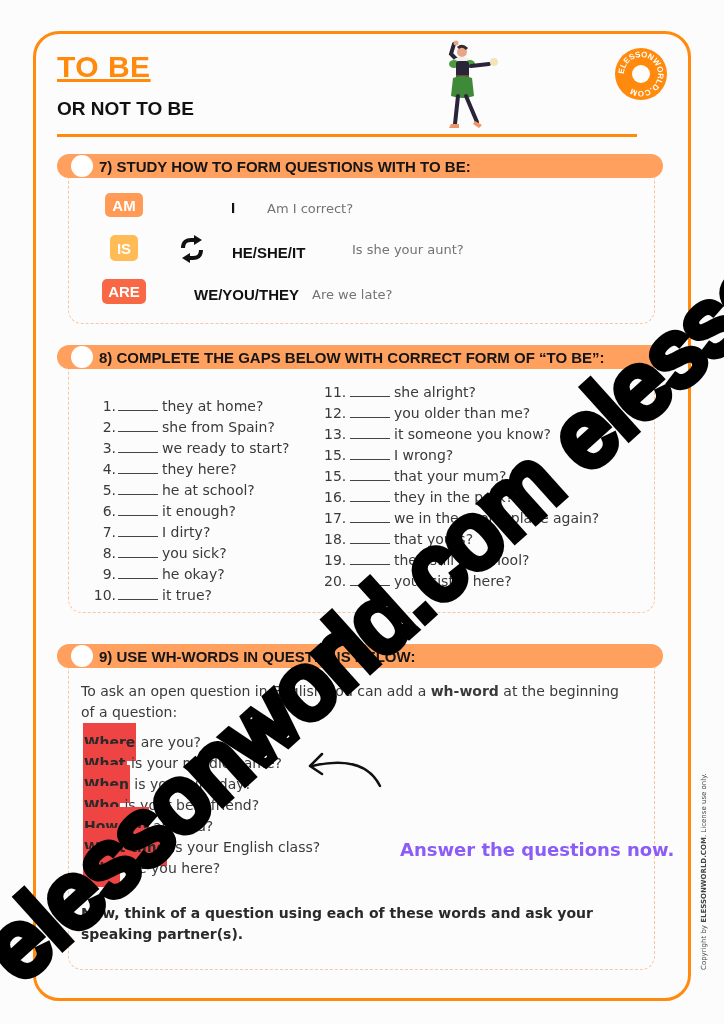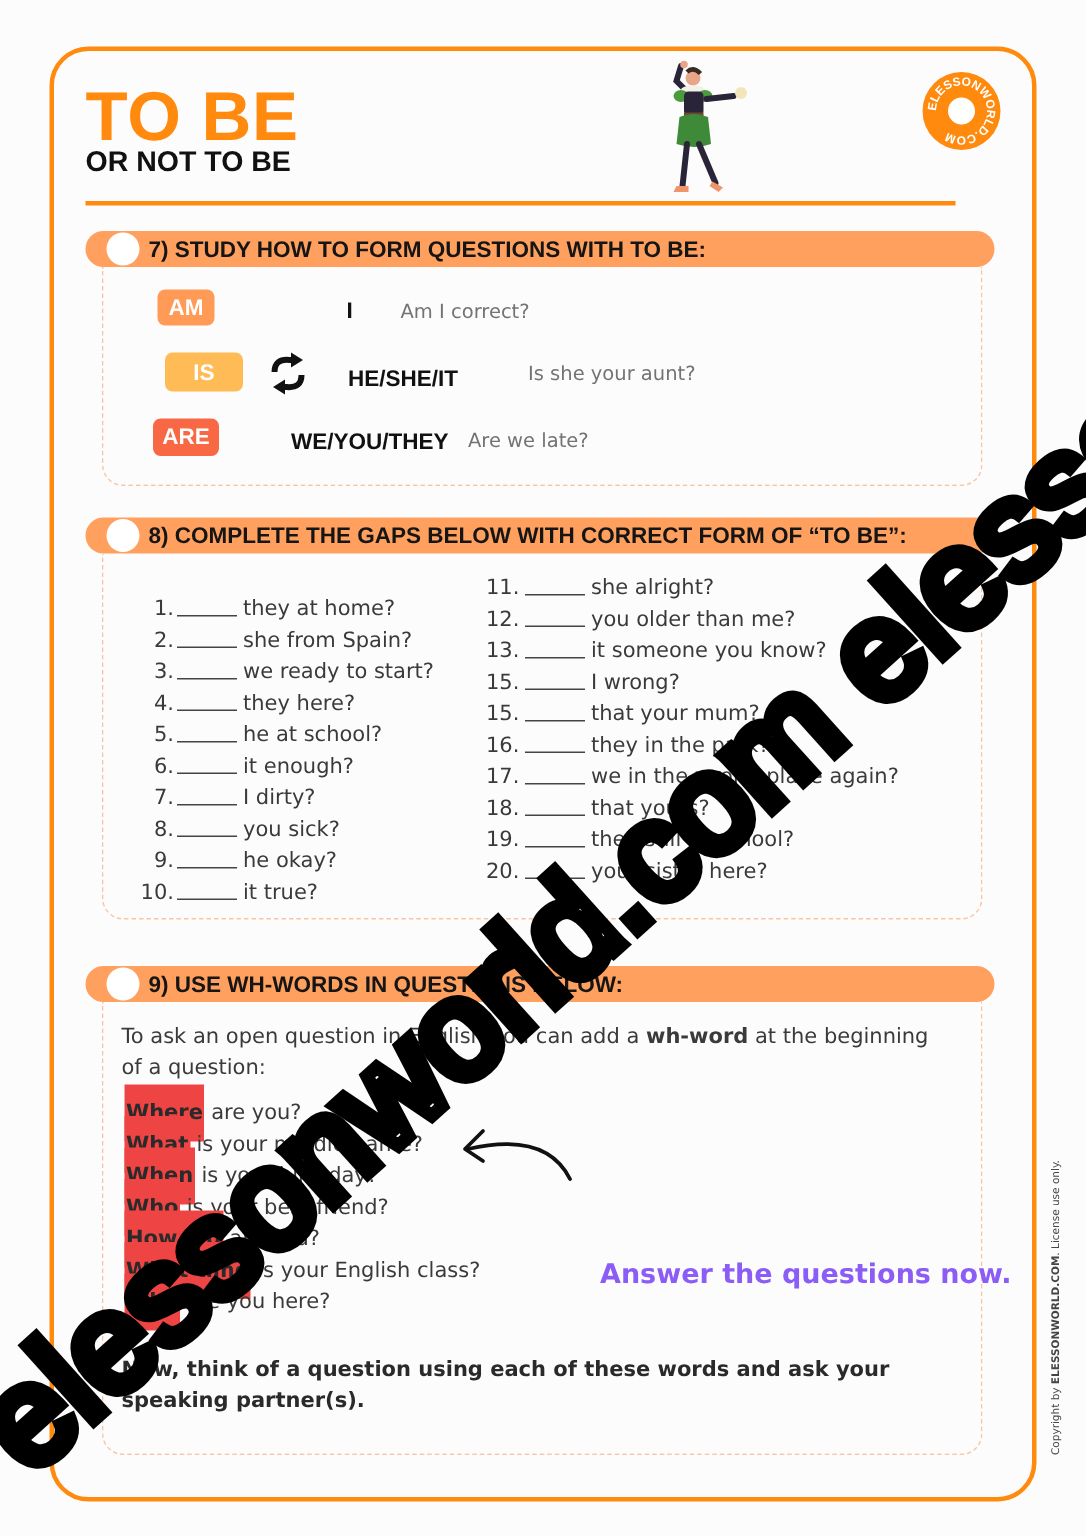--- a/index.html
+++ b/index.html
@@ -4,22 +4,22 @@
 <style>
   * { box-sizing: border-box; margin: 0; padding: 0; }
   html, body { width: 724px; height: 1024px; background: #fdfcfd; overflow: hidden; }
   body { position: relative; font-family: "DejaVu Sans", "Liberation Sans", sans-serif; color: #3a3a3a; }
 
   .frame {
     position: absolute; left: 33px; top: 31px; width: 658px; height: 970px;
     border: 3px solid #ff8a0d; border-radius: 26px; background: #fdfcfd;
   }
   .title-main {
-    position: absolute; left: 57px; top: 50px; font-size: 46px; font-weight: bold;
-    color: #ff8a0d; letter-spacing: 0.5px; font-family: "Liberation Sans", sans-serif;
+    position: absolute; left: 57px; top: 50px; font-size: 30px; font-weight: bold;
+    color: #ff8a0d; letter-spacing: 0.5px; font-family: "Liberation Sans", sans-serif; text-decoration: underline;
   }
   .title-sub {
     position: absolute; left: 57px; top: 98px; font-size: 19px; font-weight: bold; color: #111;
     font-family: "Liberation Sans", sans-serif;
   }
   .title-rule { position: absolute; left: 57px; top: 134px; width: 580px; height: 3px; background: #ff8a0d; }
 
   
   .actor { position: absolute; left: 437px; top: 40px; width: 70px; height: 96px; }
 
@@ -108,21 +108,21 @@
   </text>
 </svg>
 
 <div class="sec-head" style="top:154px;">
   <span class="dot"></span>
   <span class="txt">7) STUDY HOW TO FORM QUESTIONS WITH TO BE:</span>
 </div>
 <div class="sec-box" style="top:178px;height:146px;"></div>
 
 <div class="pill" style="left:105px;top:193px;width:38px;height:24px;background:#ff9a57;">AM</div>
-<div class="pill" style="left:110px;top:235px;width:52px;height:26px;background:#ffbb55;">IS</div>
+<div class="pill" style="left:110px;top:235px;width:28px;height:26px;background:#ffbb55;">IS</div>
 <div class="pill" style="left:102px;top:279px;width:44px;height:25px;background:#f96845;">ARE</div>
 
 <svg style="position:absolute;left:178px;top:234px;width:28px;height:30px;" viewBox="0 0 28 30">
   <path d="M5 14 Q5 5 15 6 L18 6" stroke="#111" stroke-width="4" fill="none"></path>
   <path d="M16 1 L24 6 L16 11 Z" fill="#111"></path>
   <path d="M23 16 Q23 25 13 24 L10 24" stroke="#111" stroke-width="4" fill="none"></path>
   <path d="M12 19 L4 24 L12 29 Z" fill="#111"></path>
 </svg>
 
 <div class="s7 bold" style="left:231px;top:199px;">I</div>

